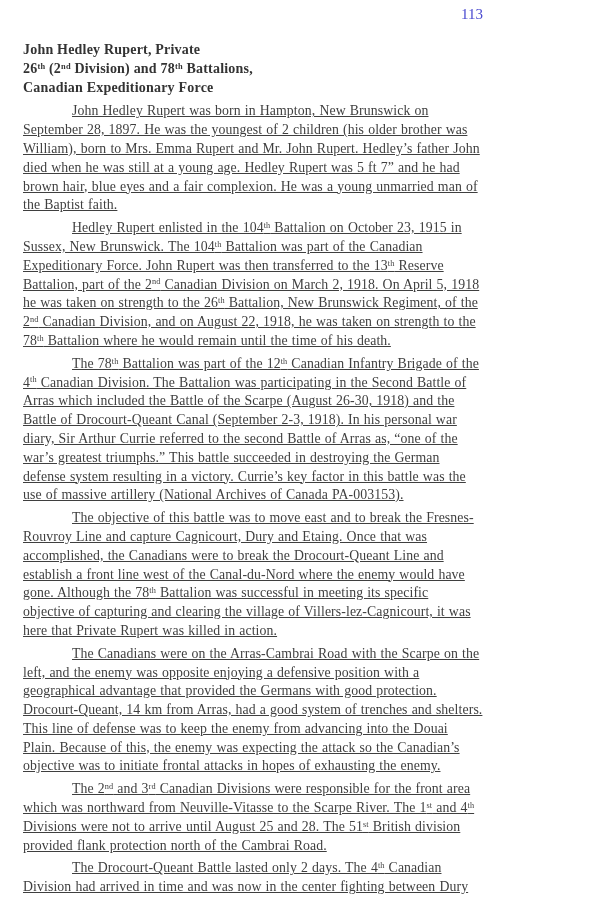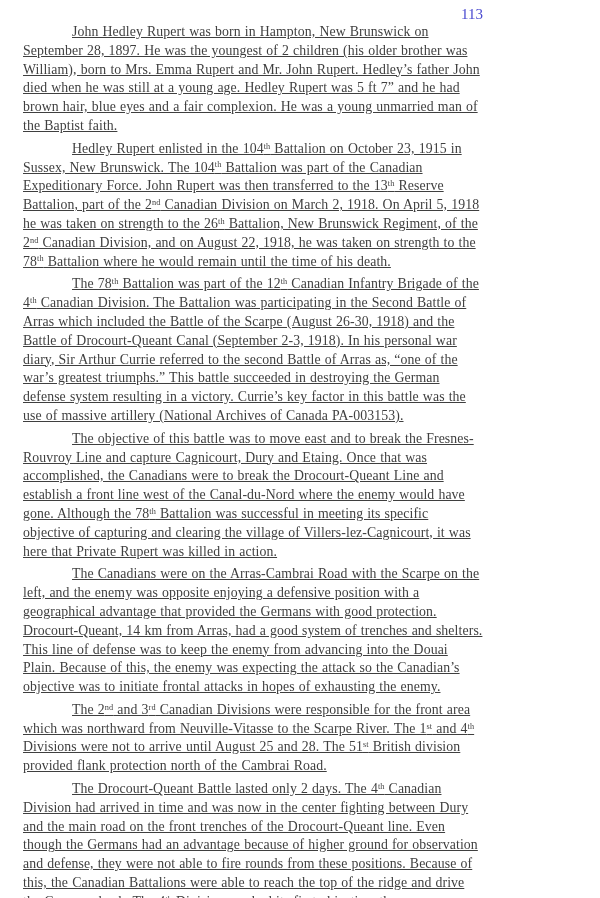--- a/index.html
+++ b/index.html
@@ -55,20 +55,25 @@
     position: relative;
     top: -0.5em;
   }
 </style>
 </head>
 <body style="background: rgb(255, 255, 255);">
 
 <div class="page" style="color: rgb(63, 63, 63);">
   <div class="page-number" style="color: rgb(74, 74, 208);">113</div>
 
+  <div class="heading" id="heading-lines" style="color: rgb(51, 51, 51);">
+      <div>John Hedley Rupert, Private</div>
+      <div>26<sup>th</sup> (2<sup>nd</sup> Division) and 78<sup>th</sup> Battalions,</div>
+      <div>Canadian Expeditionary Force</div>
+    </div>
 
   <div class="body-text" id="body-paragraphs">
       <p class="para">John Hedley Rupert was born in Hampton, New Brunswick on September 28, 1897. He was the youngest of 2 children (his older brother was William), born to Mrs. Emma Rupert and Mr. John Rupert. Hedley’s father John died when he was still at a young age. Hedley Rupert was 5 ft 7” and he had brown hair, blue eyes and a fair complexion. He was a young unmarried man of the Baptist faith.</p>
       <p class="para">Hedley Rupert enlisted in the 104<sup>th</sup> Battalion on October 23, 1915 in Sussex, New Brunswick. The 104<sup>th</sup> Battalion was part of the Canadian Expeditionary Force. John Rupert was then transferred to the 13<sup>th</sup> Reserve Battalion, part of the 2<sup>nd</sup> Canadian Division on March 2, 1918. On April 5, 1918 he was taken on strength to the 26<sup>th</sup> Battalion, New Brunswick Regiment, of the 2<sup>nd</sup> Canadian Division, and on August 22, 1918, he was taken on strength to the 78<sup>th</sup> Battalion where he would remain until the time of his death.</p>
       <p class="para">The 78<sup>th</sup> Battalion was part of the 12<sup>th</sup> Canadian Infantry Brigade of the 4<sup>th</sup> Canadian Division. The Battalion was participating in the Second Battle of Arras which included the Battle of the Scarpe (August 26-30, 1918) and the Battle of Drocourt-Queant Canal (September 2-3, 1918). In his personal war diary, Sir Arthur Currie referred to the second Battle of Arras as, “one of the war’s greatest triumphs.” This battle succeeded in destroying the German defense system resulting in a victory. Currie’s key factor in this battle was the use of massive artillery (National Archives of Canada PA-003153).</p>
       <p class="para">The objective of this battle was to move east and to break the Fresnes-Rouvroy Line and capture Cagnicourt, Dury and Etaing. Once that was accomplished, the Canadians were to break the Drocourt-Queant Line and establish a front line west of the Canal-du-Nord where the enemy would have gone. Although the 78<sup>th</sup> Battalion was successful in meeting its specific objective of capturing and clearing the village of Villers-lez-Cagnicourt, it was here that Private Rupert was killed in action.</p>
       <p class="para">The Canadians were on the Arras-Cambrai Road with the Scarpe on the left, and the enemy was opposite enjoying a defensive position with a geographical advantage that provided the Germans with good protection. Drocourt-Queant, 14 km from Arras, had a good system of trenches and shelters. This line of defense was to keep the enemy from advancing into the Douai Plain. Because of this, the enemy was expecting the attack so the Canadian’s objective was to initiate frontal attacks in hopes of exhausting the enemy.</p>
       <p class="para">The 2<sup>nd</sup> and 3<sup>rd</sup> Canadian Divisions were responsible for the front area which was northward from Neuville-Vitasse to the Scarpe River. The 1<sup>st</sup> and 4<sup>th</sup> Divisions were not to arrive until August 25 and 28. The 51<sup>st</sup> British division provided flank protection north of the Cambrai Road.</p>
       <p class="para">The Drocourt-Queant Battle lasted only 2 days. The 4<sup>th</sup> Canadian Division had arrived in time and was now in the center fighting between Dury and the main road on the front trenches of the Drocourt-Queant line. Even though the Germans had an advantage because of higher ground for observation and defense, they were not able to fire rounds from these positions. Because of this, the Canadian Battalions were able to reach the top of the ridge and drive the Germans back. The 4<sup>th</sup> Division reached its first objective, the</p>
     </div>

